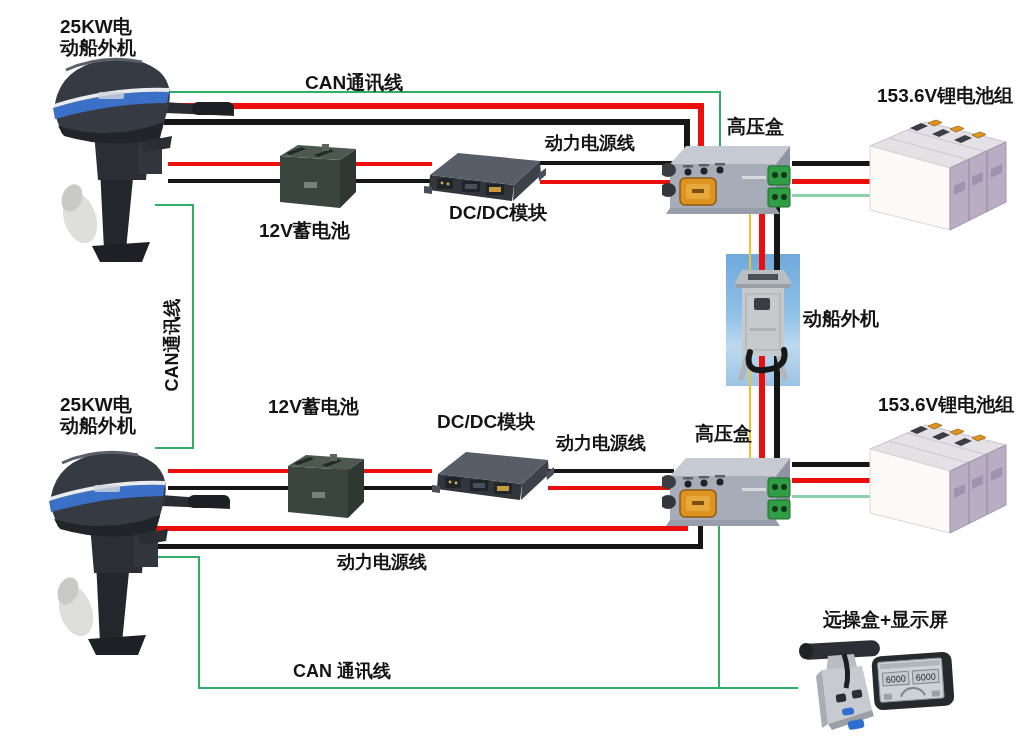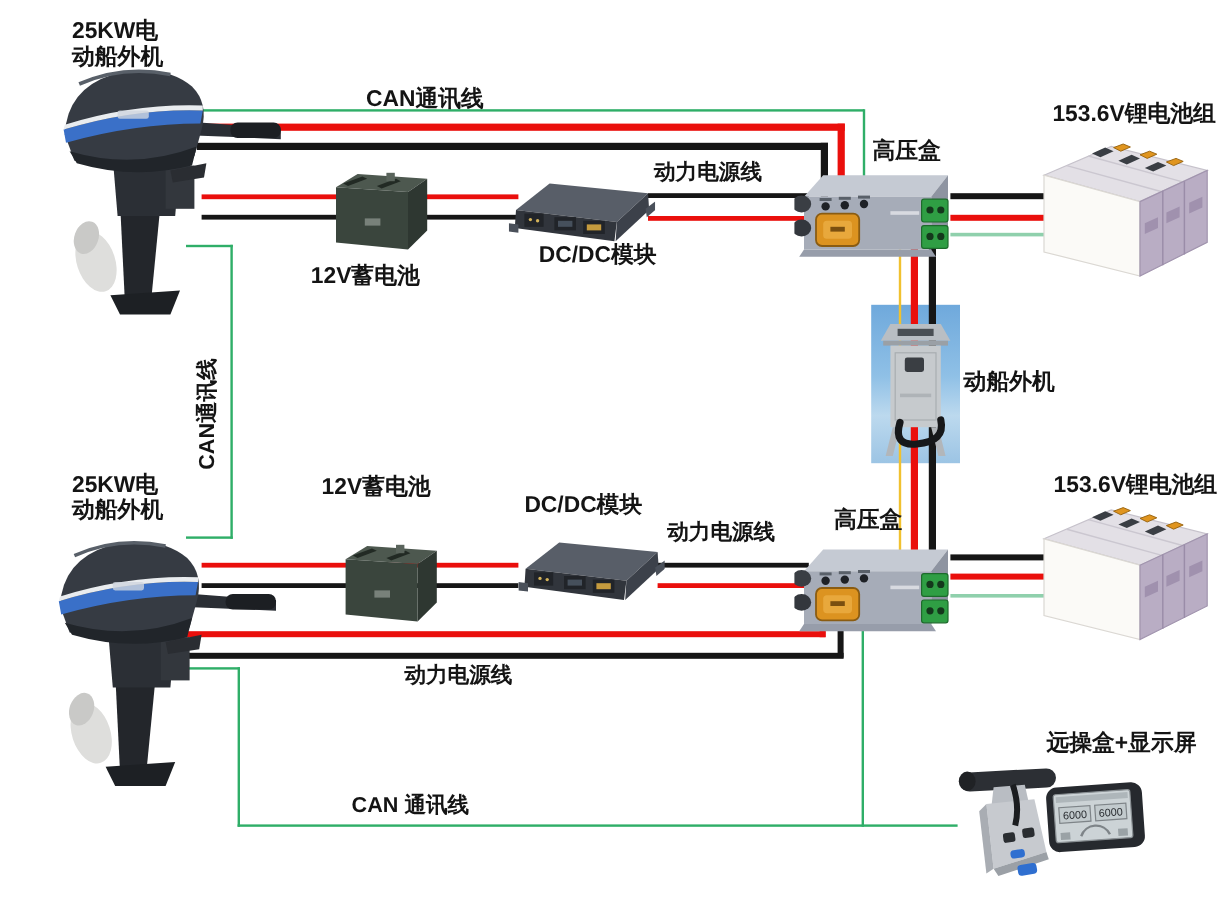--- a/index.html
+++ b/index.html
@@ -249,15 +249,15 @@
     <div>25KW电</div>
     <div>动船外机</div>
   </div>
   <div class="lbl f19" style="left:268px;top:396px">12V蓄电池</div>
   <div class="lbl f19" style="left:437px;top:411px">DC/DC模块</div>
   <div class="lbl f18" style="left:556px;top:433px">动力电源线</div>
   <div class="lbl f19" style="left:695px;top:423px">高压盒</div>
   <div class="lbl f19" style="left:878px;top:394px">153.6V锂电池组</div>
   <div class="lbl f18" style="left:337px;top:552px">动力电源线</div>
   <div class="lbl f18" style="left:293px;top:661px">CAN 通讯线</div>
-  <div class="lbl f19" style="left:872px;top:609px">远操盒+显示屏</div>
+  <div class="lbl f19" style="left:823px;top:609px">远操盒+显示屏</div>
 
 </div>
 
 </body></html>

